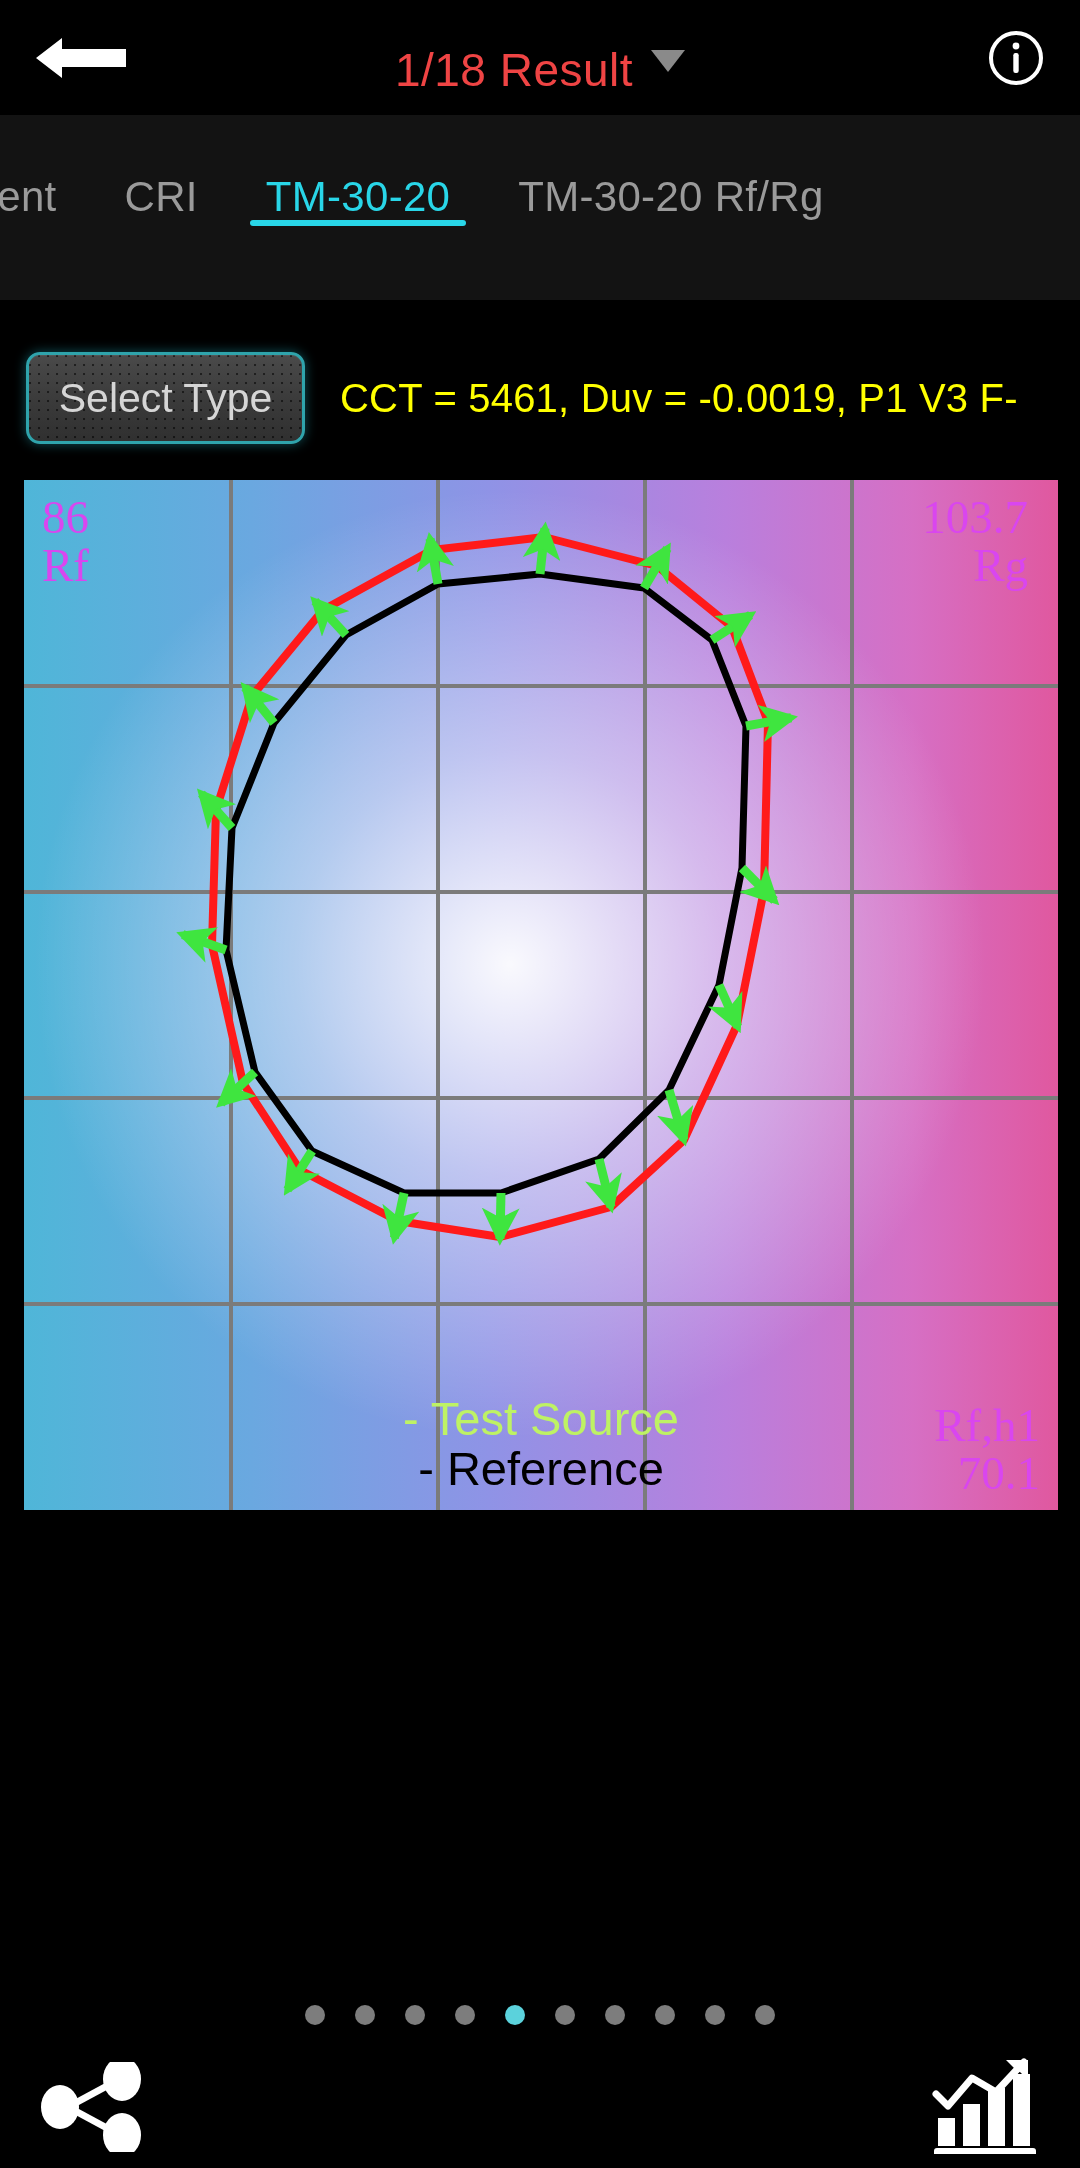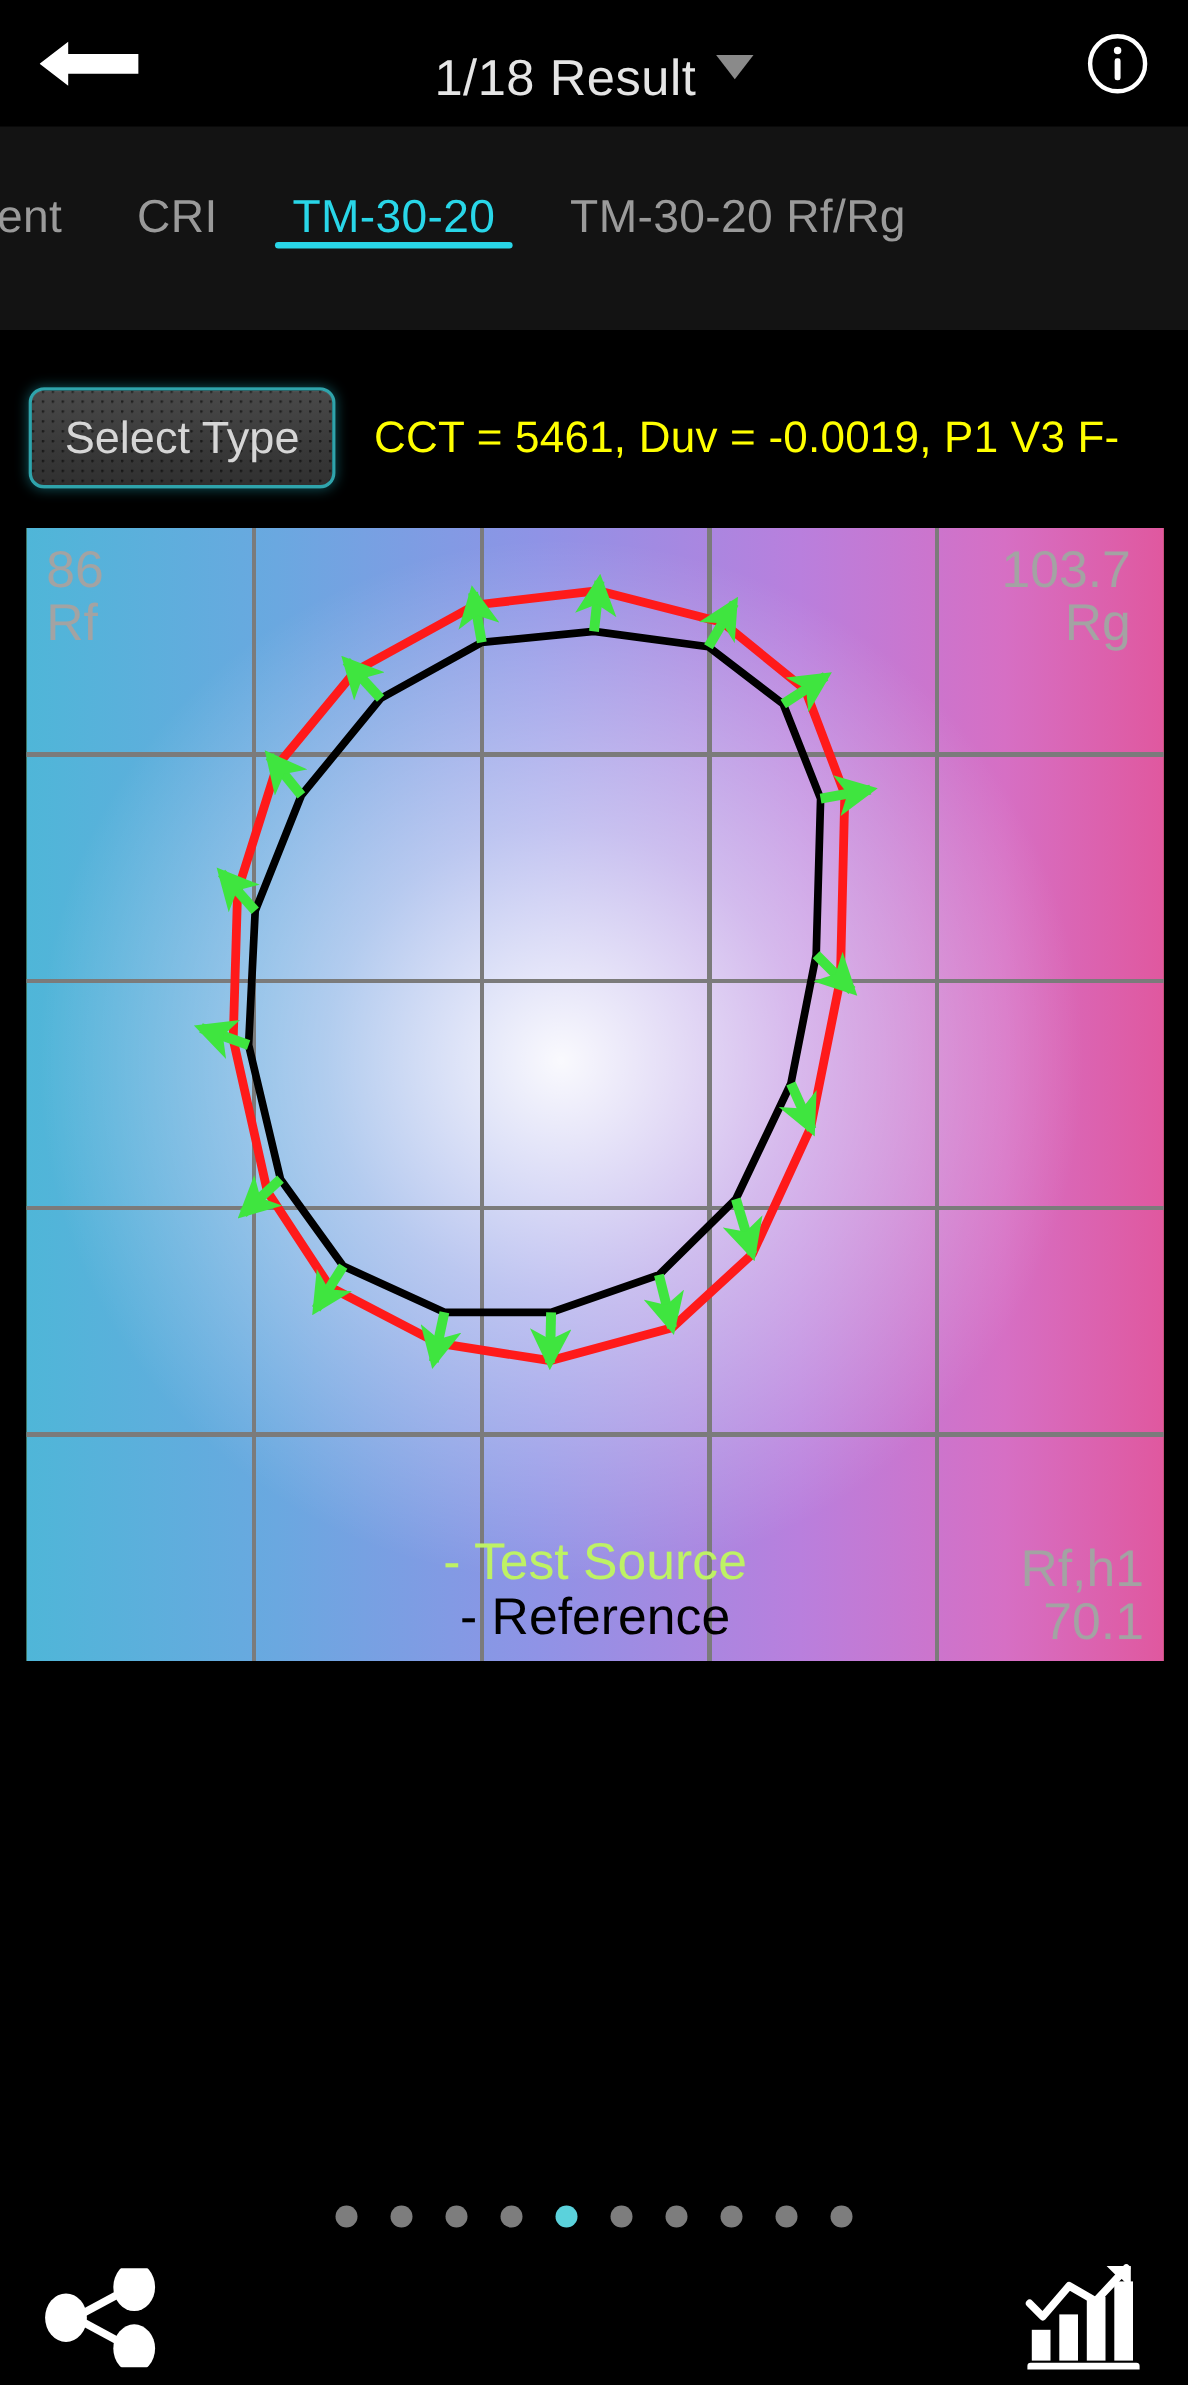--- a/index.html
+++ b/index.html
@@ -6,21 +6,21 @@
   html,body { width:1080px; height:2168px; background:#000; overflow:hidden; }
   body { font-family:"Liberation Sans", sans-serif; -webkit-font-smoothing:antialiased; }
 
   
   #app { position:relative; width:1080px; height:2168px; background:#000; }
   #header { position:absolute; left:0; top:0; width:1080px; height:115px; background:#000; }
   #back-arrow { position:absolute; left:36px; top:36px; width:90px; height:44px; cursor:pointer; }
   #back-arrow svg { display:block; }
   #title-wrap { position:absolute; left:0; top:0; width:1080px; height:115px;
                 display:flex; align-items:center; justify-content:center; gap:18px; cursor:pointer; }
-  #title-text { color:#e5e5e5; font-size:46px; letter-spacing:0.5px;margin-top:24px; }
+  #title-text { color:#ef4444; font-size:46px; letter-spacing:0.5px;margin-top:24px; }
   #title-caret { width:0; height:0; border-left:17px solid transparent; border-right:17px solid transparent;
                  border-top:22px solid #8a8a8a; margin-top:6px; }
   #info-icon { position:absolute; right:36px; top:30px; width:56px; height:56px; cursor:pointer; }
 
   
   #tabbar { position:absolute; left:0; top:115px; width:1080px; height:185px; background:#131313;
             overflow:hidden; }
   #tabstrip { position:absolute; left:-72px; top:0; height:185px; display:flex; align-items:flex-start;
               white-space:nowrap; }
   .tab { position:relative; height:185px; padding:58px 34px 0 34px; font-size:42px; color:#9a9a9a;
@@ -41,21 +41,21 @@
      display:flex; align-items:center; justify-content:center; }
   #select-type-label { color:#d6d6d6; font-size:41px; }
   #cct-line { position:absolute; left:340px; top:52px; width:760px; height:92px;
               display:flex; align-items:center; color:#FFFF00; font-size:40px; white-space:nowrap;
               overflow:hidden; letter-spacing:0.2px; }
 
   
   #chart-wrap { position:absolute; left:24px; top:480px; width:1034px; height:1030px; background:#000; }
   #chart-bg { position:absolute; inset:0; }
   #chart-svg { position:absolute; inset:0; }
-  .corner { position:absolute; color:#a3a3a3; font-size:47px; line-height:1.02; pointer-events:none; }
+  .corner { position:absolute; color:#d946ef; font-size:47px; line-height:1.02; pointer-events:none;font-family:Liberation Serif, serif; }
   #corner-tl { left:18px; top:14px; text-align:left; }
   #corner-tr { right:30px; top:14px; text-align:right; }
   #corner-bl { left:18px; bottom:12px; text-align:left; }
   #corner-br { right:18px; bottom:12px; text-align:right; }
   .corner .num { display:block; }
   .corner .lbl { display:block; }
   #legend { position:absolute; left:0; right:0; bottom:16px; text-align:center; pointer-events:none; }
   #legend-test { color:#bef264; font-size:47px; line-height:1.06; }
   #legend-ref  { color:#000000; font-size:47px; line-height:1.06; }
 

